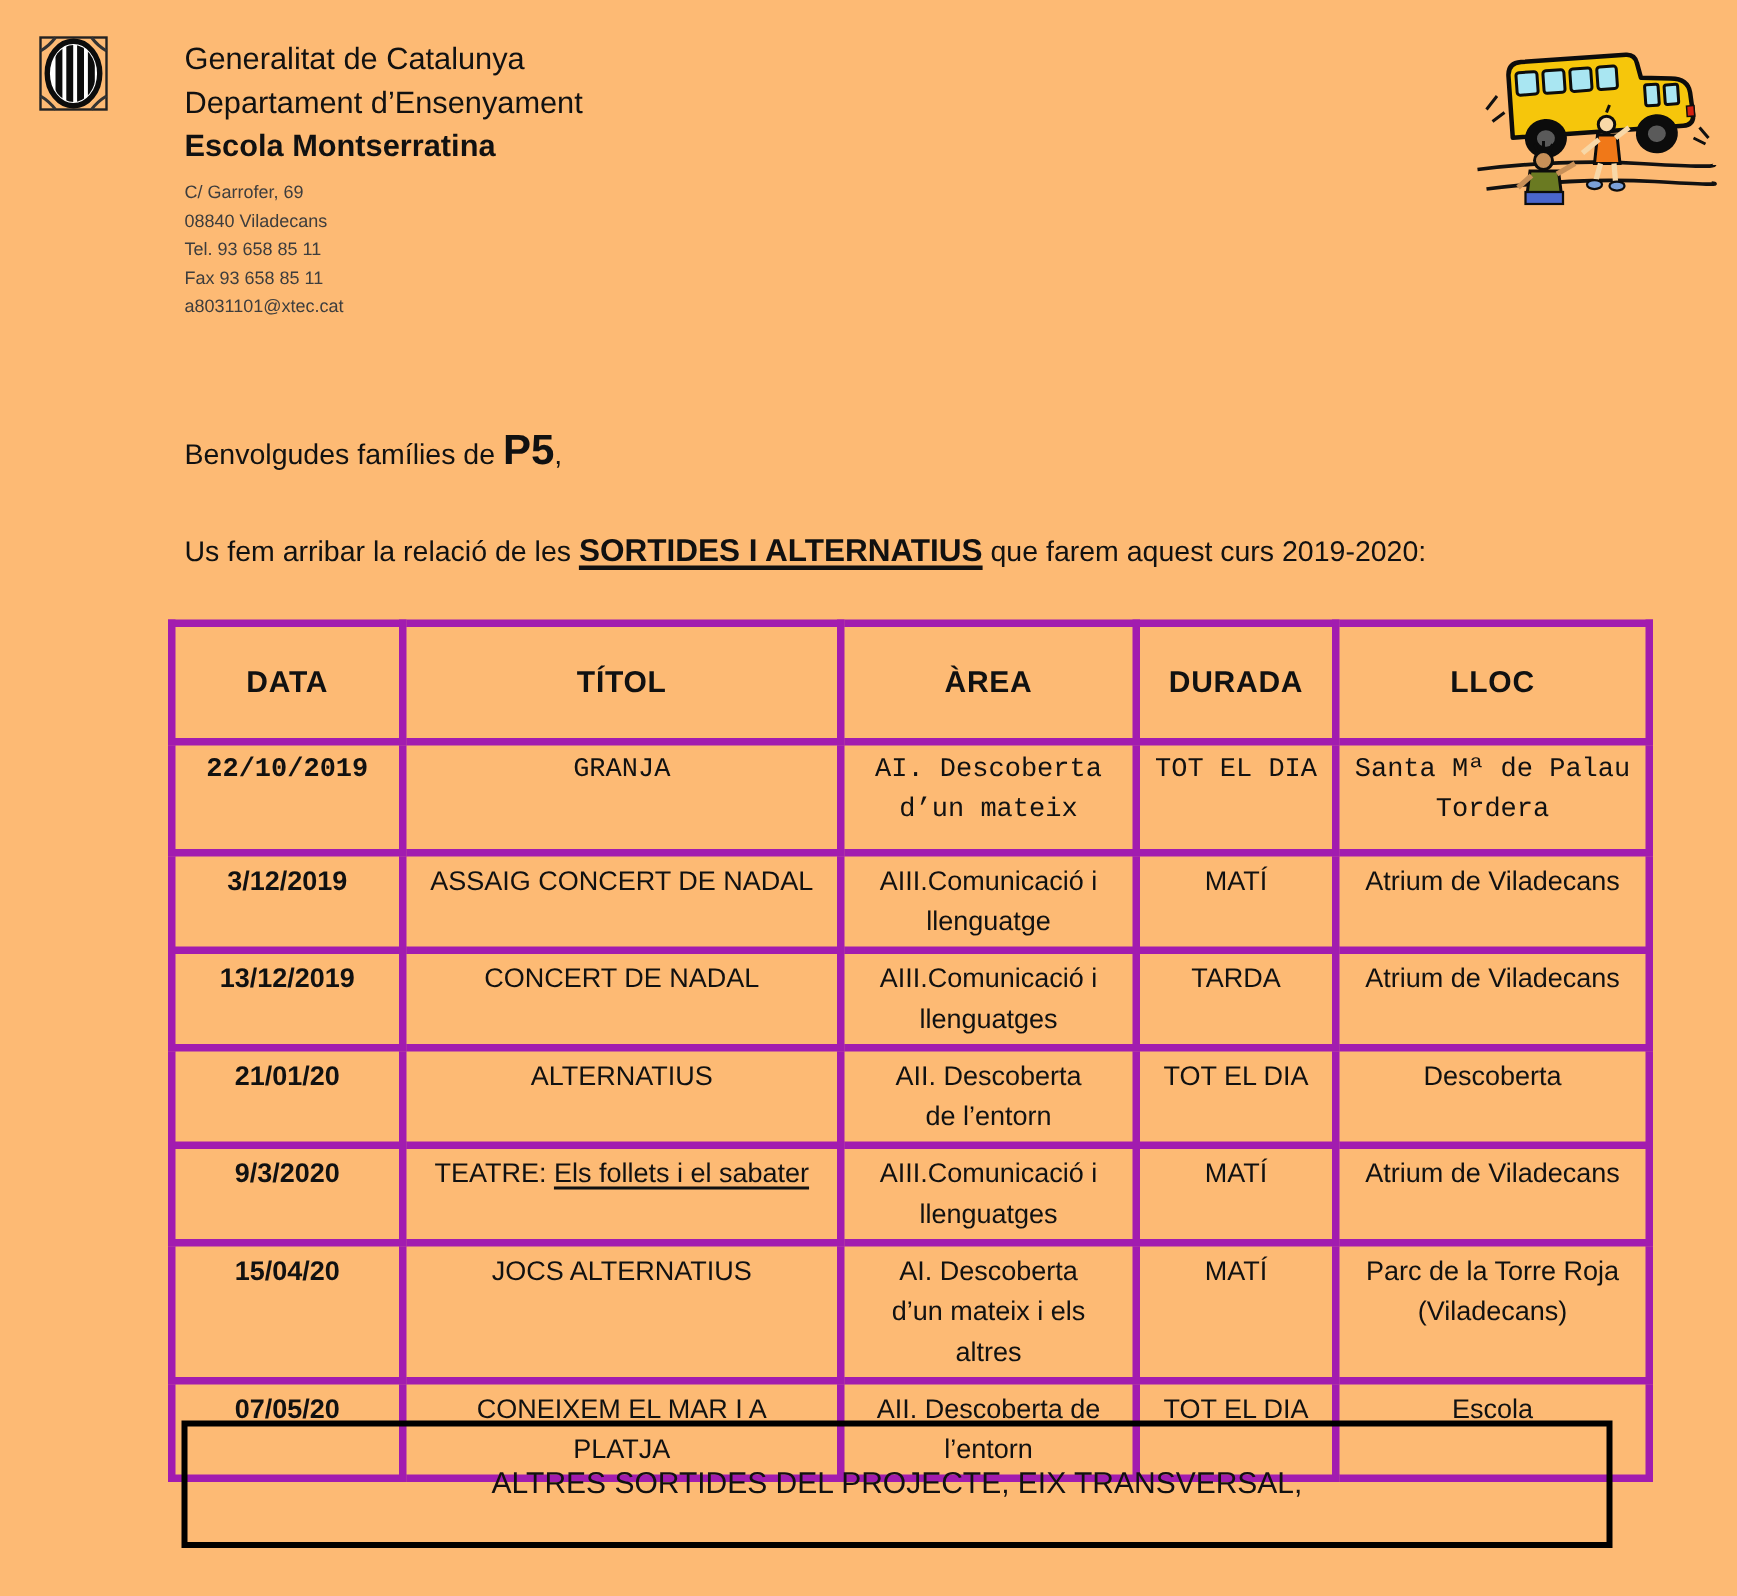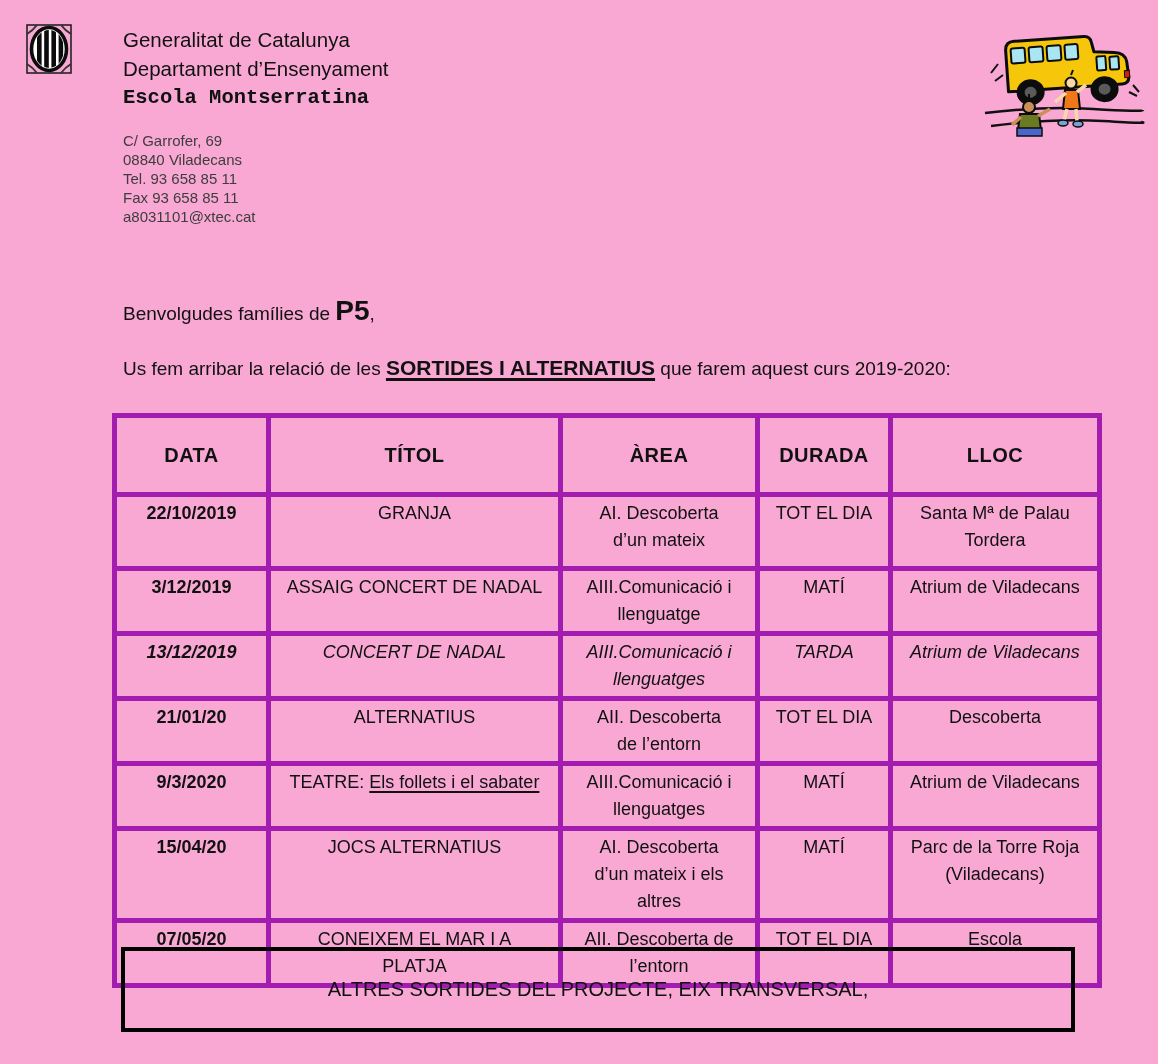--- a/index.html
+++ b/index.html
@@ -1,32 +1,32 @@
 <!DOCTYPE html>
 <html><head>
 <meta charset="utf-8">
 <style>
   html,body{margin:0;padding:0;background:#e8e8e8;}
   .page{
     position:relative;
     width:1158px;height:1064px;
-    background:#f9a8d4;
+    background:#fdba74;
     font-family:"Liberation Sans", sans-serif;
     color:#111;
     overflow:hidden;
   }
   
   .logo{position:absolute;left:24px;top:21px;width:50px;height:56px;}
   .org-block{position:absolute;left:123px;top:25px;font-size:20.5px;line-height:29px;}
   .org-line{white-space:nowrap;}
-  .org-line.school{font-weight:bold;font-family:Liberation Mono, monospace;}
-  .contact-block{position:absolute;left:123px;top:119px;font-size:15px;line-height:19px;color:#3d3d3d;margin-top:12px;}
+  .org-line.school{font-weight:bold;}
+  .contact-block{position:absolute;left:123px;top:119px;font-size:12px;line-height:19px;color:#3d3d3d;}
   .bus{position:absolute;left:983px;top:13px;width:164px;height:124px;}
   
-  .greeting{position:absolute;left:123px;top:295px;font-size:19px;}
+  .greeting{position:absolute;left:123px;top:284px;font-size:19px;}
   .greeting .class-name{font-size:28px;font-weight:bold;}
   .intro{position:absolute;left:123px;top:356px;font-size:19px;white-space:nowrap;}
   .intro .hl{font-size:21px;font-weight:bold;text-decoration:underline;text-decoration-thickness:2.5px;text-underline-offset:3px;}
   
   table.activities{
     position:absolute;left:112px;top:413px;
     width:985px;
     border-collapse:collapse;
     table-layout:fixed;
     border:3px solid #000;
@@ -48,23 +48,23 @@
     vertical-align:top;
     font-size:18px;
     line-height:27px;
     white-space:pre-line;
   }
   col.c-data{width:154px;} col.c-titol{width:292px;} col.c-area{width:197px;}
   col.c-durada{width:133px;} col.c-lloc{width:209px;}
   td.col-data{font-weight:bold;}
   td.col-lloc{font-size:16.5px;line-height:26px;padding-top:5px;}
   td.col-area{line-height:27px;}
-  tbody tr:nth-child(1){height:74px;}
+  tbody tr:nth-child(1){height:74px;font-family:Liberation Mono, monospace;}
   tbody tr:nth-child(2){height:58px;}
-  tbody tr:nth-child(3){height:57px;font-style:italic;}
+  tbody tr:nth-child(3){height:57px;}
   tbody tr:nth-child(4){height:54px;}
   tbody tr:nth-child(5){height:58px;}
   tbody tr:nth-child(6){height:82px;}
   tbody tr:nth-child(7){height:59px;}
   .u{text-decoration:underline;text-decoration-thickness:2px;text-underline-offset:3px;}
   
   .footer-box{
     position:absolute;left:121px;top:947px;width:946px;height:77px;
     border:4px solid #000;
     display:flex;flex-direction:row;align-items:center;justify-content:center;

